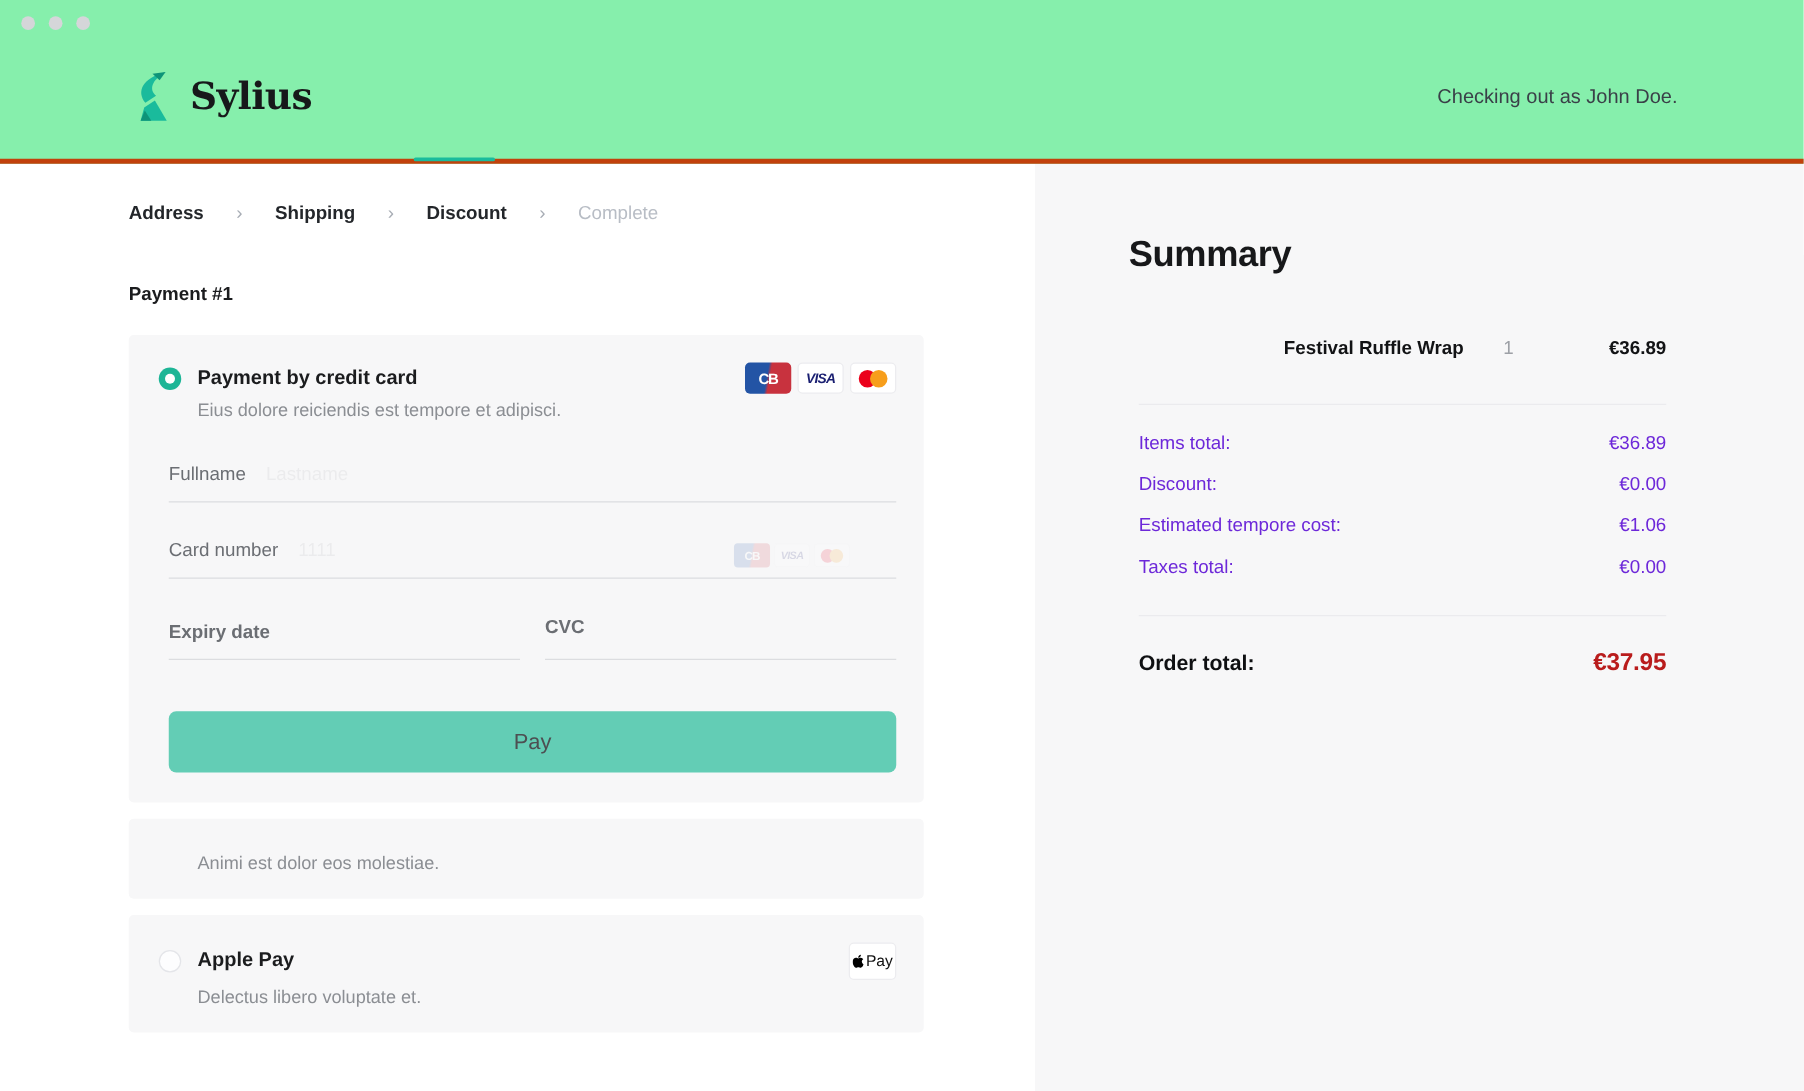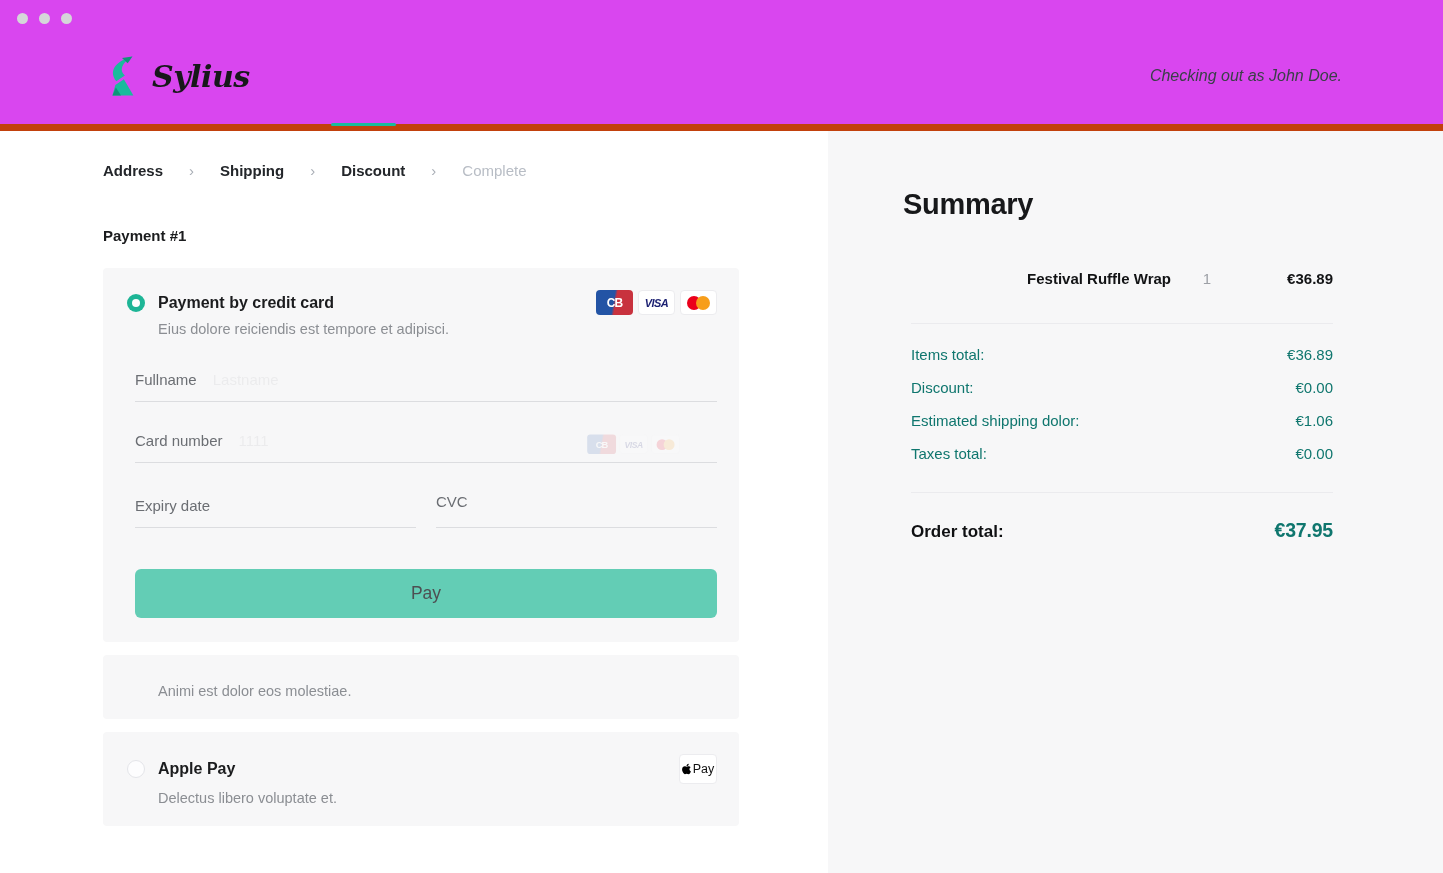--- a/index.html
+++ b/index.html
@@ -11,21 +11,21 @@
   }
 
   
   .window-dots { position: absolute; top: 13px; left: 17px; display: flex; gap: 11px; z-index: 5; }
   .dot { width: 11px; height: 11px; border-radius: 50%; background: #d5d6d9; }
 
   
   header {
     height: 131px; display: flex; align-items: center;
     padding: 28px 101px 0 103px; position: relative;
-    border-bottom: 7px solid #c2410c; background: #d946ef; font-style: italic;
+    border-bottom: 4px solid #c2410c; background: #86efac;
   }
   .brand { display: flex; align-items: center; gap: 11px; cursor: pointer; }
   .brand-name {
     font-family: "DejaVu Serif", serif; font-weight: 700;
     font-size: 30px; color: #17181a; letter-spacing: -0.5px;
   }
   .checkout-as { margin-left: auto; font-size: 16px; color: #3a4048; }
   .active-step-marker {
     position: absolute; left: 331px; bottom: -2px;
     width: 65px; height: 3px; background: #1abb9c; border-radius: 2px;
@@ -82,21 +82,21 @@
   }
   .card-form .field:first-child { margin-top: 34px; }
   .f-label { font-size: 15px; color: #6b6e73; }
   .f-ghost { font-size: 15px; color: #6b6e73; opacity: 0.08; margin-left: 16px; }
   .faded-cards {
     position: absolute; right: 37px; bottom: 8px;
     display: flex; gap: 4px; opacity: 0.14;
     transform: scale(0.78); transform-origin: right bottom;
   }
   .field-row { display: flex; gap: 20px; }
-  .field-row .field { flex: 1; }
+  .field-row .field { flex: 1; font-weight: bold; }
   .pay-btn {
     margin-top: 41px; width: 100%; height: 49px;
     background: #63cdb5; border: none; border-radius: 6px;
     font-family: "Liberation Sans", sans-serif;
     font-size: 17.5px; color: #4d4f52; cursor: pointer;
   }
 
   
   .tile {
     margin-left: auto; width: 38px; height: 30px; border-radius: 4px;
@@ -113,27 +113,27 @@
   .summary { flex: 1; background: #f7f7f8; padding: 57px 110px 0 75px; }
   .summary-title { font-size: 29px; font-weight: 600; color: #17181a; letter-spacing: -0.3px; }
   .item-row {
     margin: 49px 0 0 8px; display: flex; align-items: center;
     padding-bottom: 36px; border-bottom: 1px solid #ebebee;
   }
   .item-name { flex: 1; font-weight: 700; font-size: 15px; color: #121315; text-align: right; }
   .item-qty { width: 40px; text-align: right; color: #9da0a6; font-size: 15px; }
   .item-price { width: 122px; text-align: right; font-weight: 600; font-size: 15px; color: #121315; }
   .totals { margin: 22px 0 0 8px; }
-  .trow { display: flex; justify-content: space-between; font-size: 15px; color: #0f766e; margin-top: 16px; }
+  .trow { display: flex; justify-content: space-between; font-size: 15px; color: #6d28d9; margin-top: 16px; }
   .trow:first-child { margin-top: 0; }
   .tval { font-weight: 500; }
   .totals-divider { margin: 30px 0 0 8px; border: none; border-top: 1px solid #ebebee; }
   .order-row { margin: 26px 0 0 8px; display: flex; justify-content: space-between; align-items: baseline; }
   .ot-label { font-size: 17px; font-weight: 700; color: #0f1012; }
-  .ot-value { font-size: 19.5px; font-weight: 700; color: #0f766e; letter-spacing: -0.2px; }
+  .ot-value { font-size: 19.5px; font-weight: 700; color: #b91c1c; letter-spacing: -0.2px; }
 </style>
 </head>
 <body>
 
 <div class="window-dots">
   <span class="dot"></span>
   <span class="dot"></span>
   <span class="dot"></span>
 </div>
 
@@ -250,21 +250,21 @@
     <div class="totals">
       <div class="trow">
         <span>Items total:</span>
         <span class="tval">€36.89</span>
       </div>
       <div class="trow">
         <span>Discount:</span>
         <span class="tval">€0.00</span>
       </div>
       <div class="trow">
-        <span>Estimated shipping dolor:</span>
+        <span>Estimated tempore cost:</span>
         <span class="tval">€1.06</span>
       </div>
       <div class="trow">
         <span>Taxes total:</span>
         <span class="tval">€0.00</span>
       </div>
     </div>
 
     <hr class="totals-divider">
 

